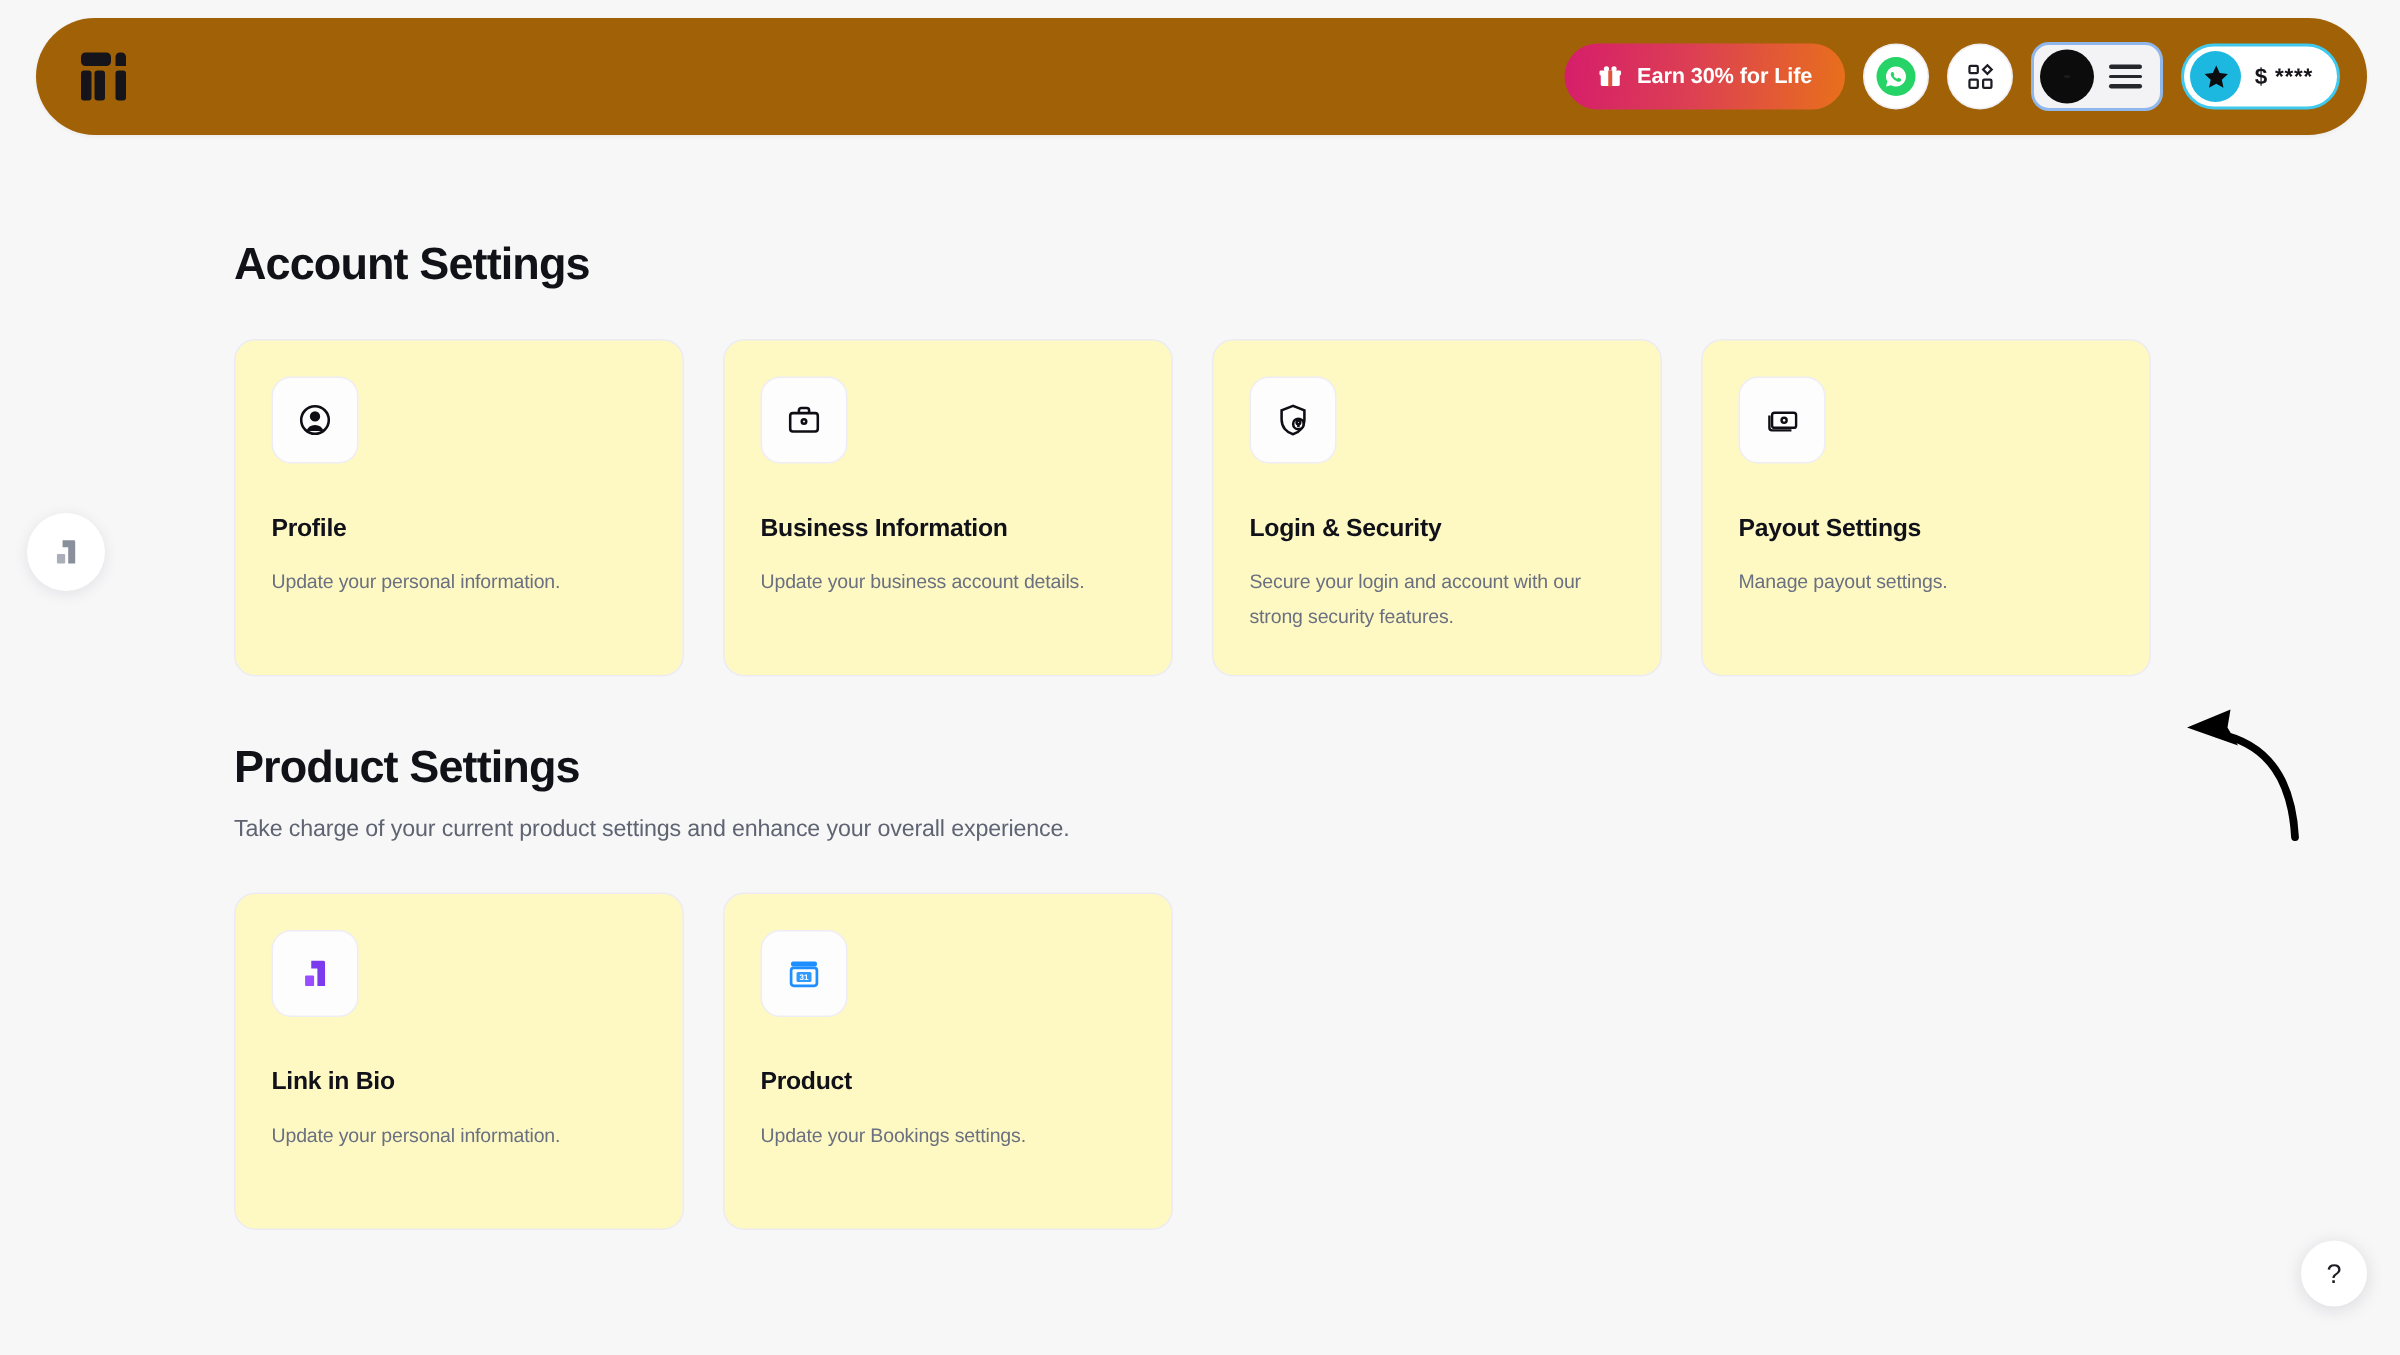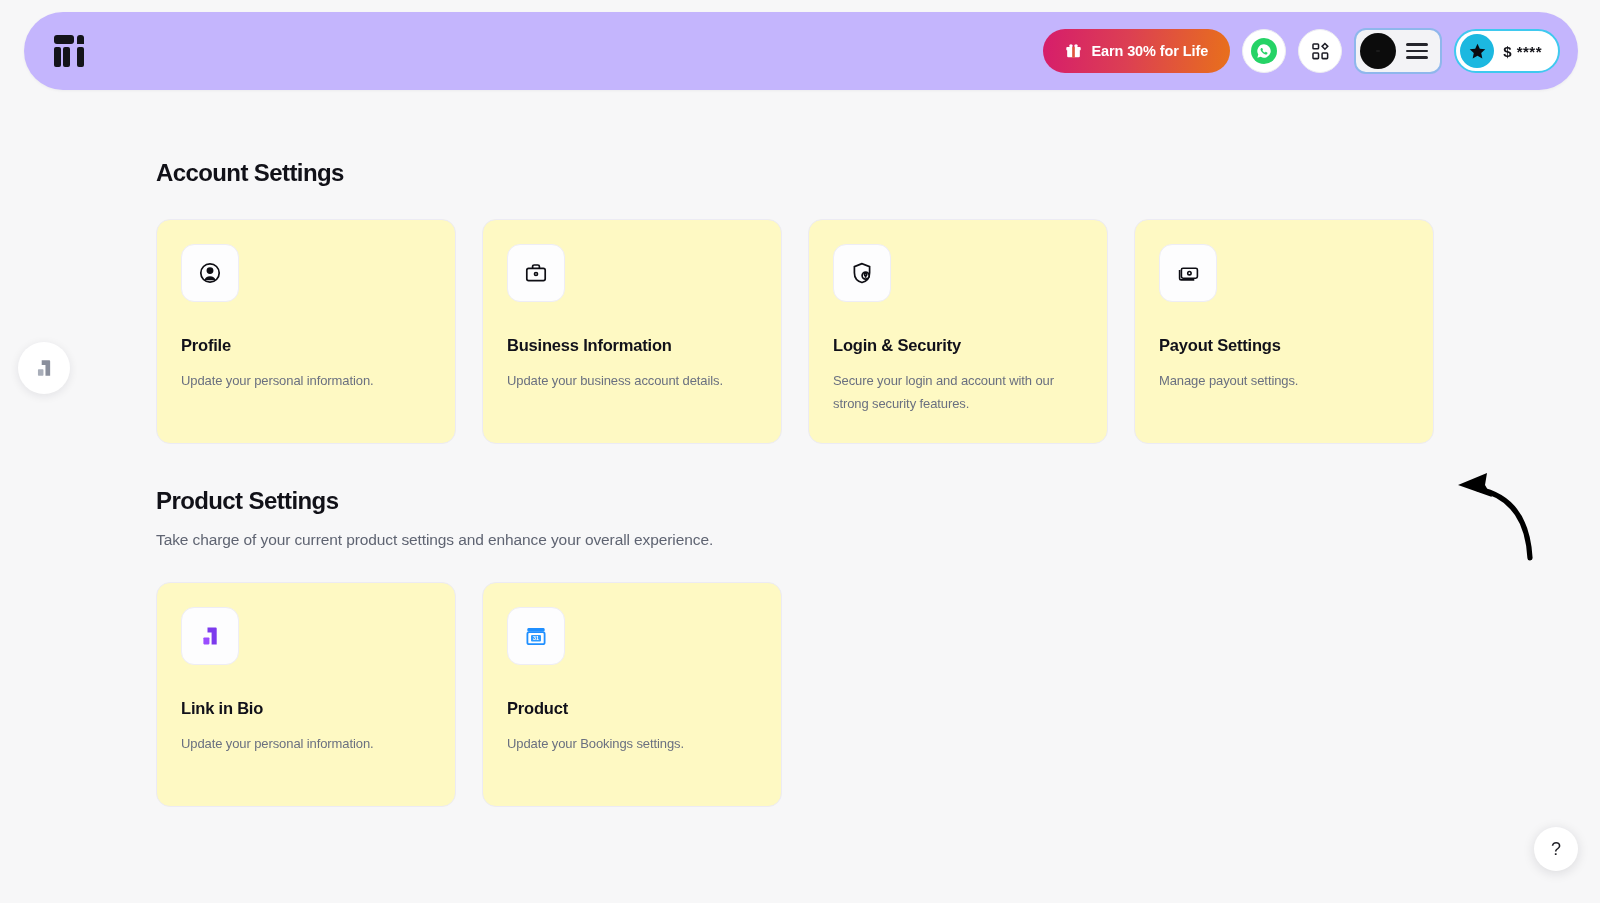--- a/index.html
+++ b/index.html
@@ -8,21 +8,21 @@
     width: 1600px; height: 903px;
     background: #f7f7f8;
     font-family: "Liberation Sans", sans-serif;
     overflow: hidden;
   }
   .page { position: relative; width: 1600px; height: 903px; }
 
   
   .topbar {
     position: absolute; top: 12px; left: 24px; right: 22px; height: 78px;
-    background: #c4b5fd;
+    background: #a16207;
     border-radius: 40px;
     display: flex; align-items: center;
     padding: 0 18px 0 30px;
     box-shadow: 0 1px 3px rgba(16,16,30,0.05);
   }
   .logo-wrap { position: relative; width: 40px; height: 32px; }
   .logo-wrap .cap { position: absolute; top: 0; left: 0; width: 20px; height: 9px; background: #14141a; border-radius: 3px; }
   .logo-wrap .capr { position: absolute; top: 0; left: 23px; width: 7px; height: 9px; background: #14141a; border-radius: 3px 3px 0 0; }
   .logo-wrap .s1 { position: absolute; top: 12px; left: 0; width: 7px; height: 20px; background: #14141a; border-radius: 2px; }
   .logo-wrap .s2 { position: absolute; top: 12px; left: 9px; width: 7px; height: 20px; background: #14141a; border-radius: 2px; }
@@ -87,21 +87,21 @@
   .star-circle {
     width: 34px; height: 34px; border-radius: 50%;
     background: #1cb8e0; display: flex; align-items: center; justify-content: center;
   }
   .rewards-amt { font-size: 15px; font-weight: 700; color: #14141a; letter-spacing: 0.5px; white-space: nowrap; }
 
   
   .content { position: absolute; top: 90px; left: 0; right: 0; padding: 70px 0 0 156px; }
 
   .section-title {
-    font-size: 24px; font-weight: 800; color: #111118;
+    font-size: 30px; font-weight: 800; color: #111118;
     letter-spacing: -0.6px; line-height: 1.1;
   }
   .section-sub {
     margin-top: 16px;
     font-size: 15.5px; color: #5f6472; font-weight: 400;
     letter-spacing: -0.1px;
   }
 
   .card-row { display: flex; margin-top: 33px; }
   .card {

